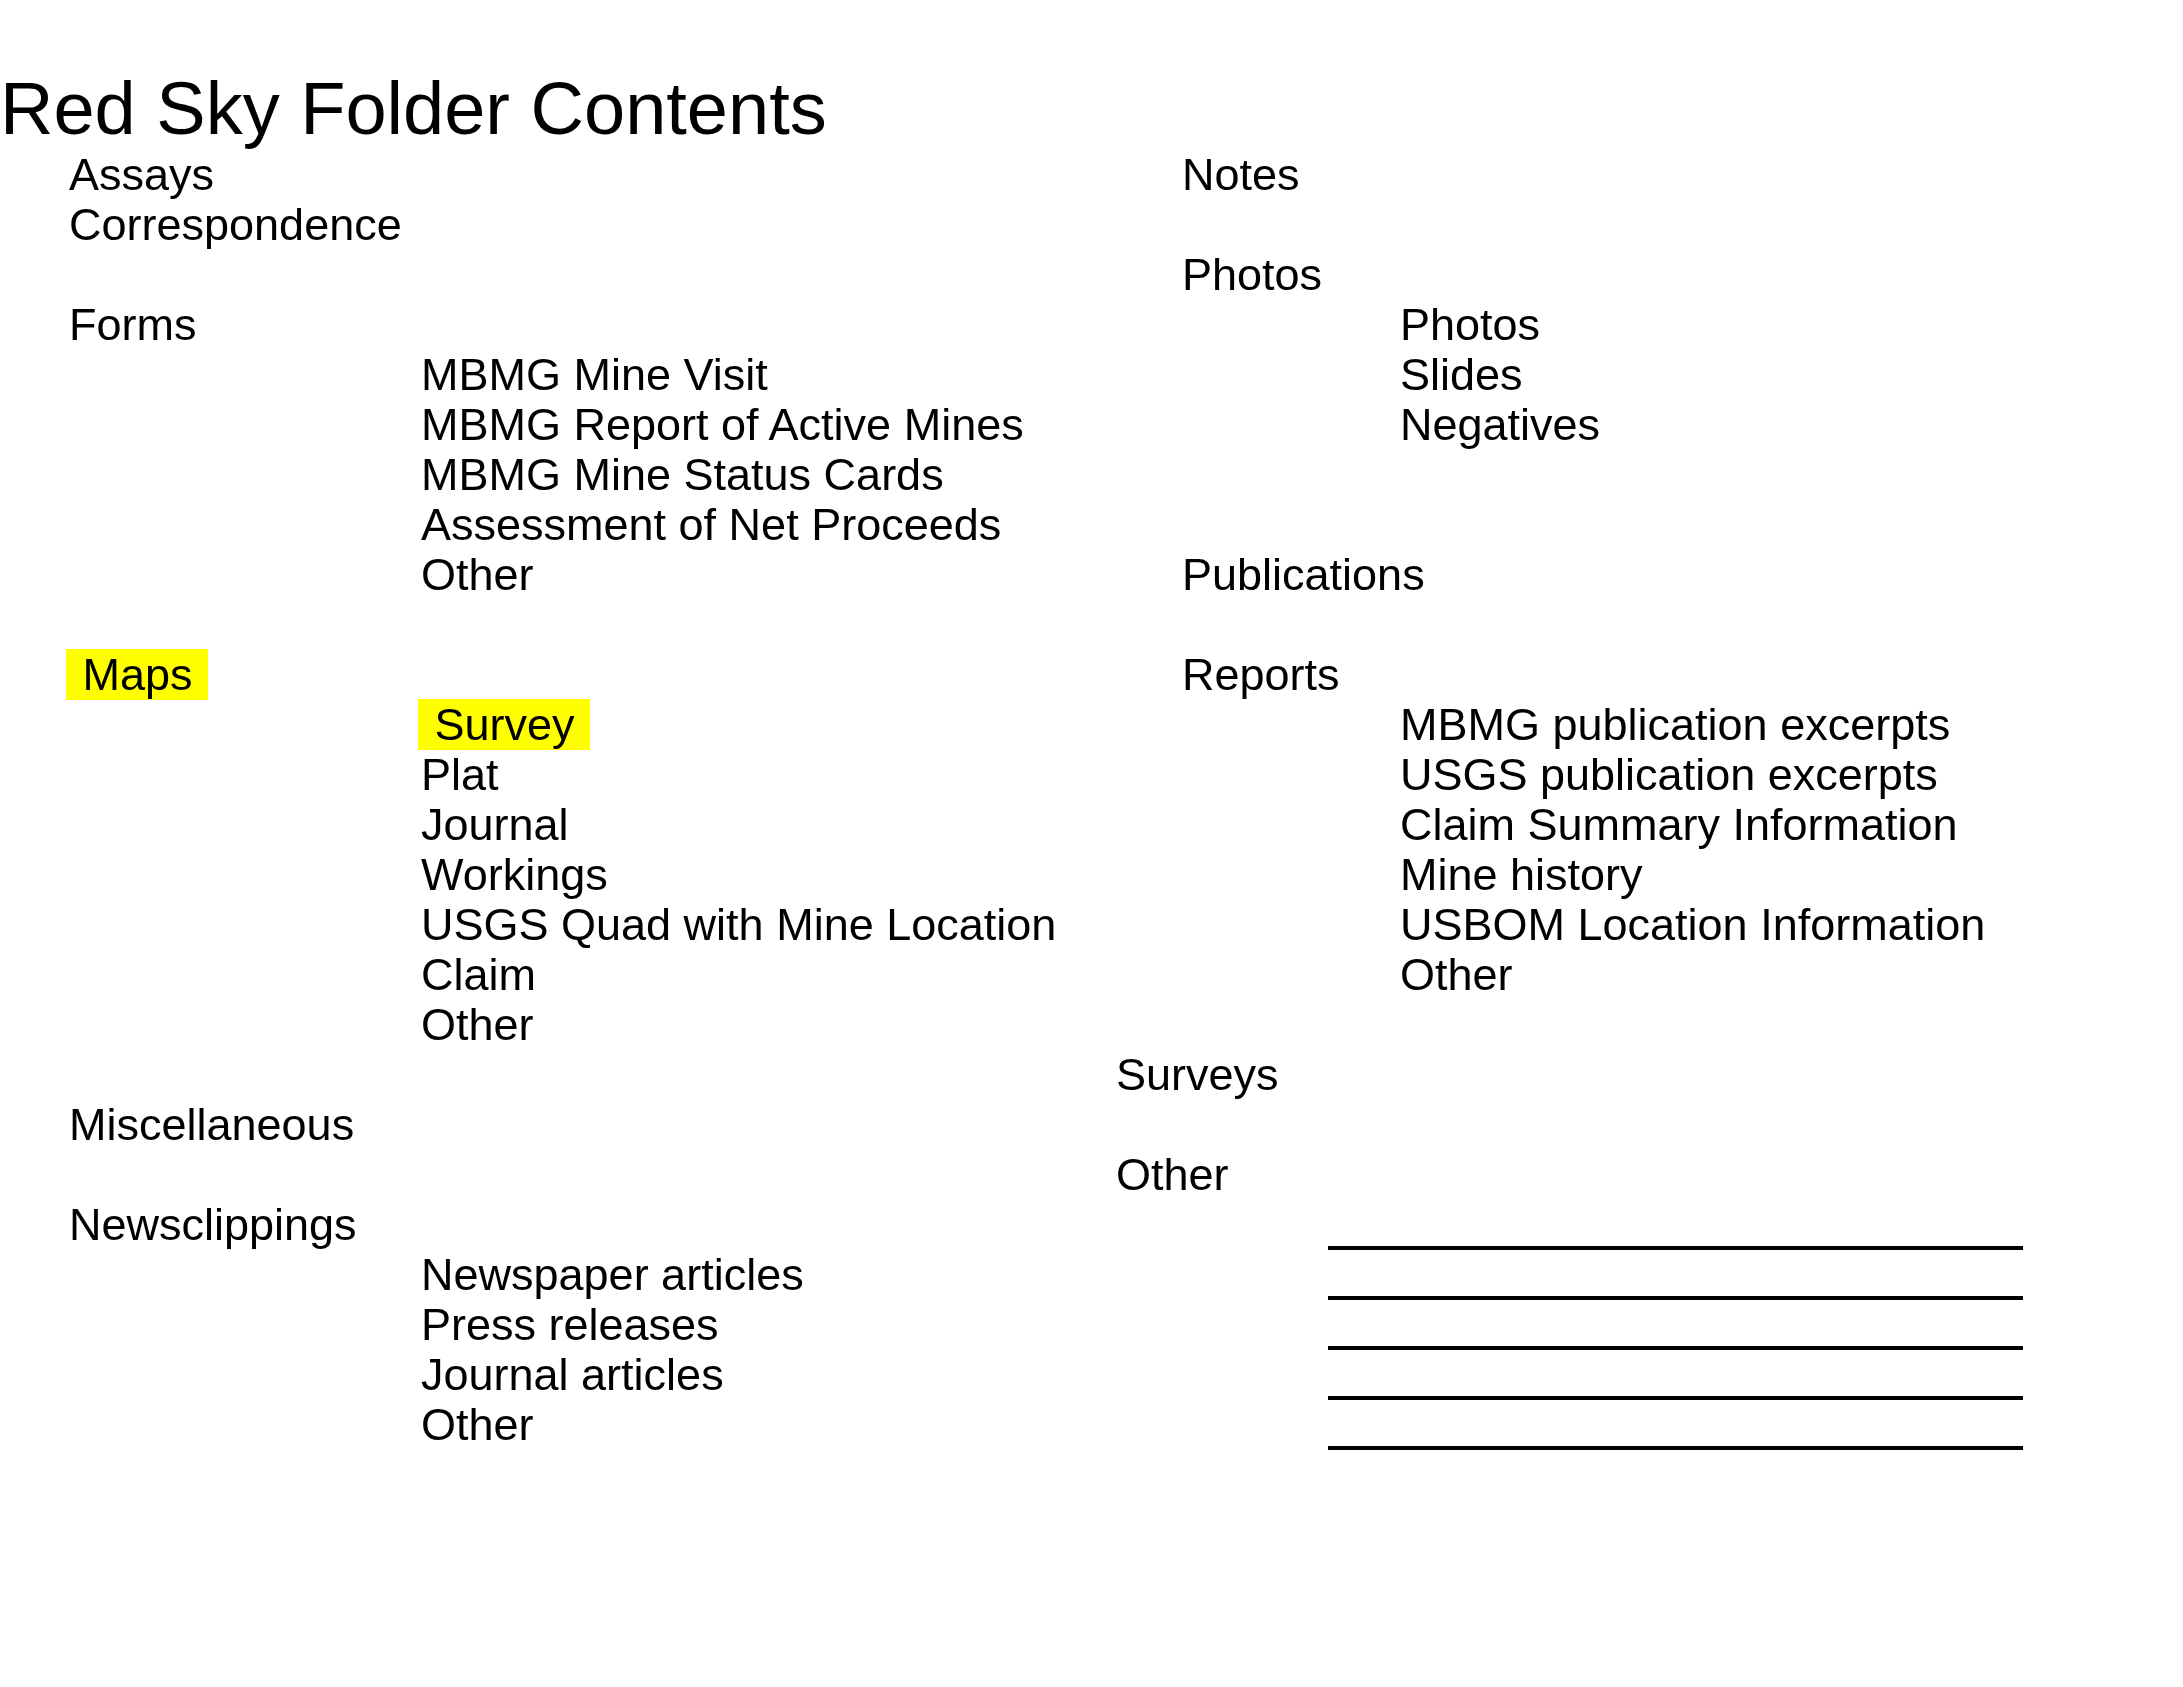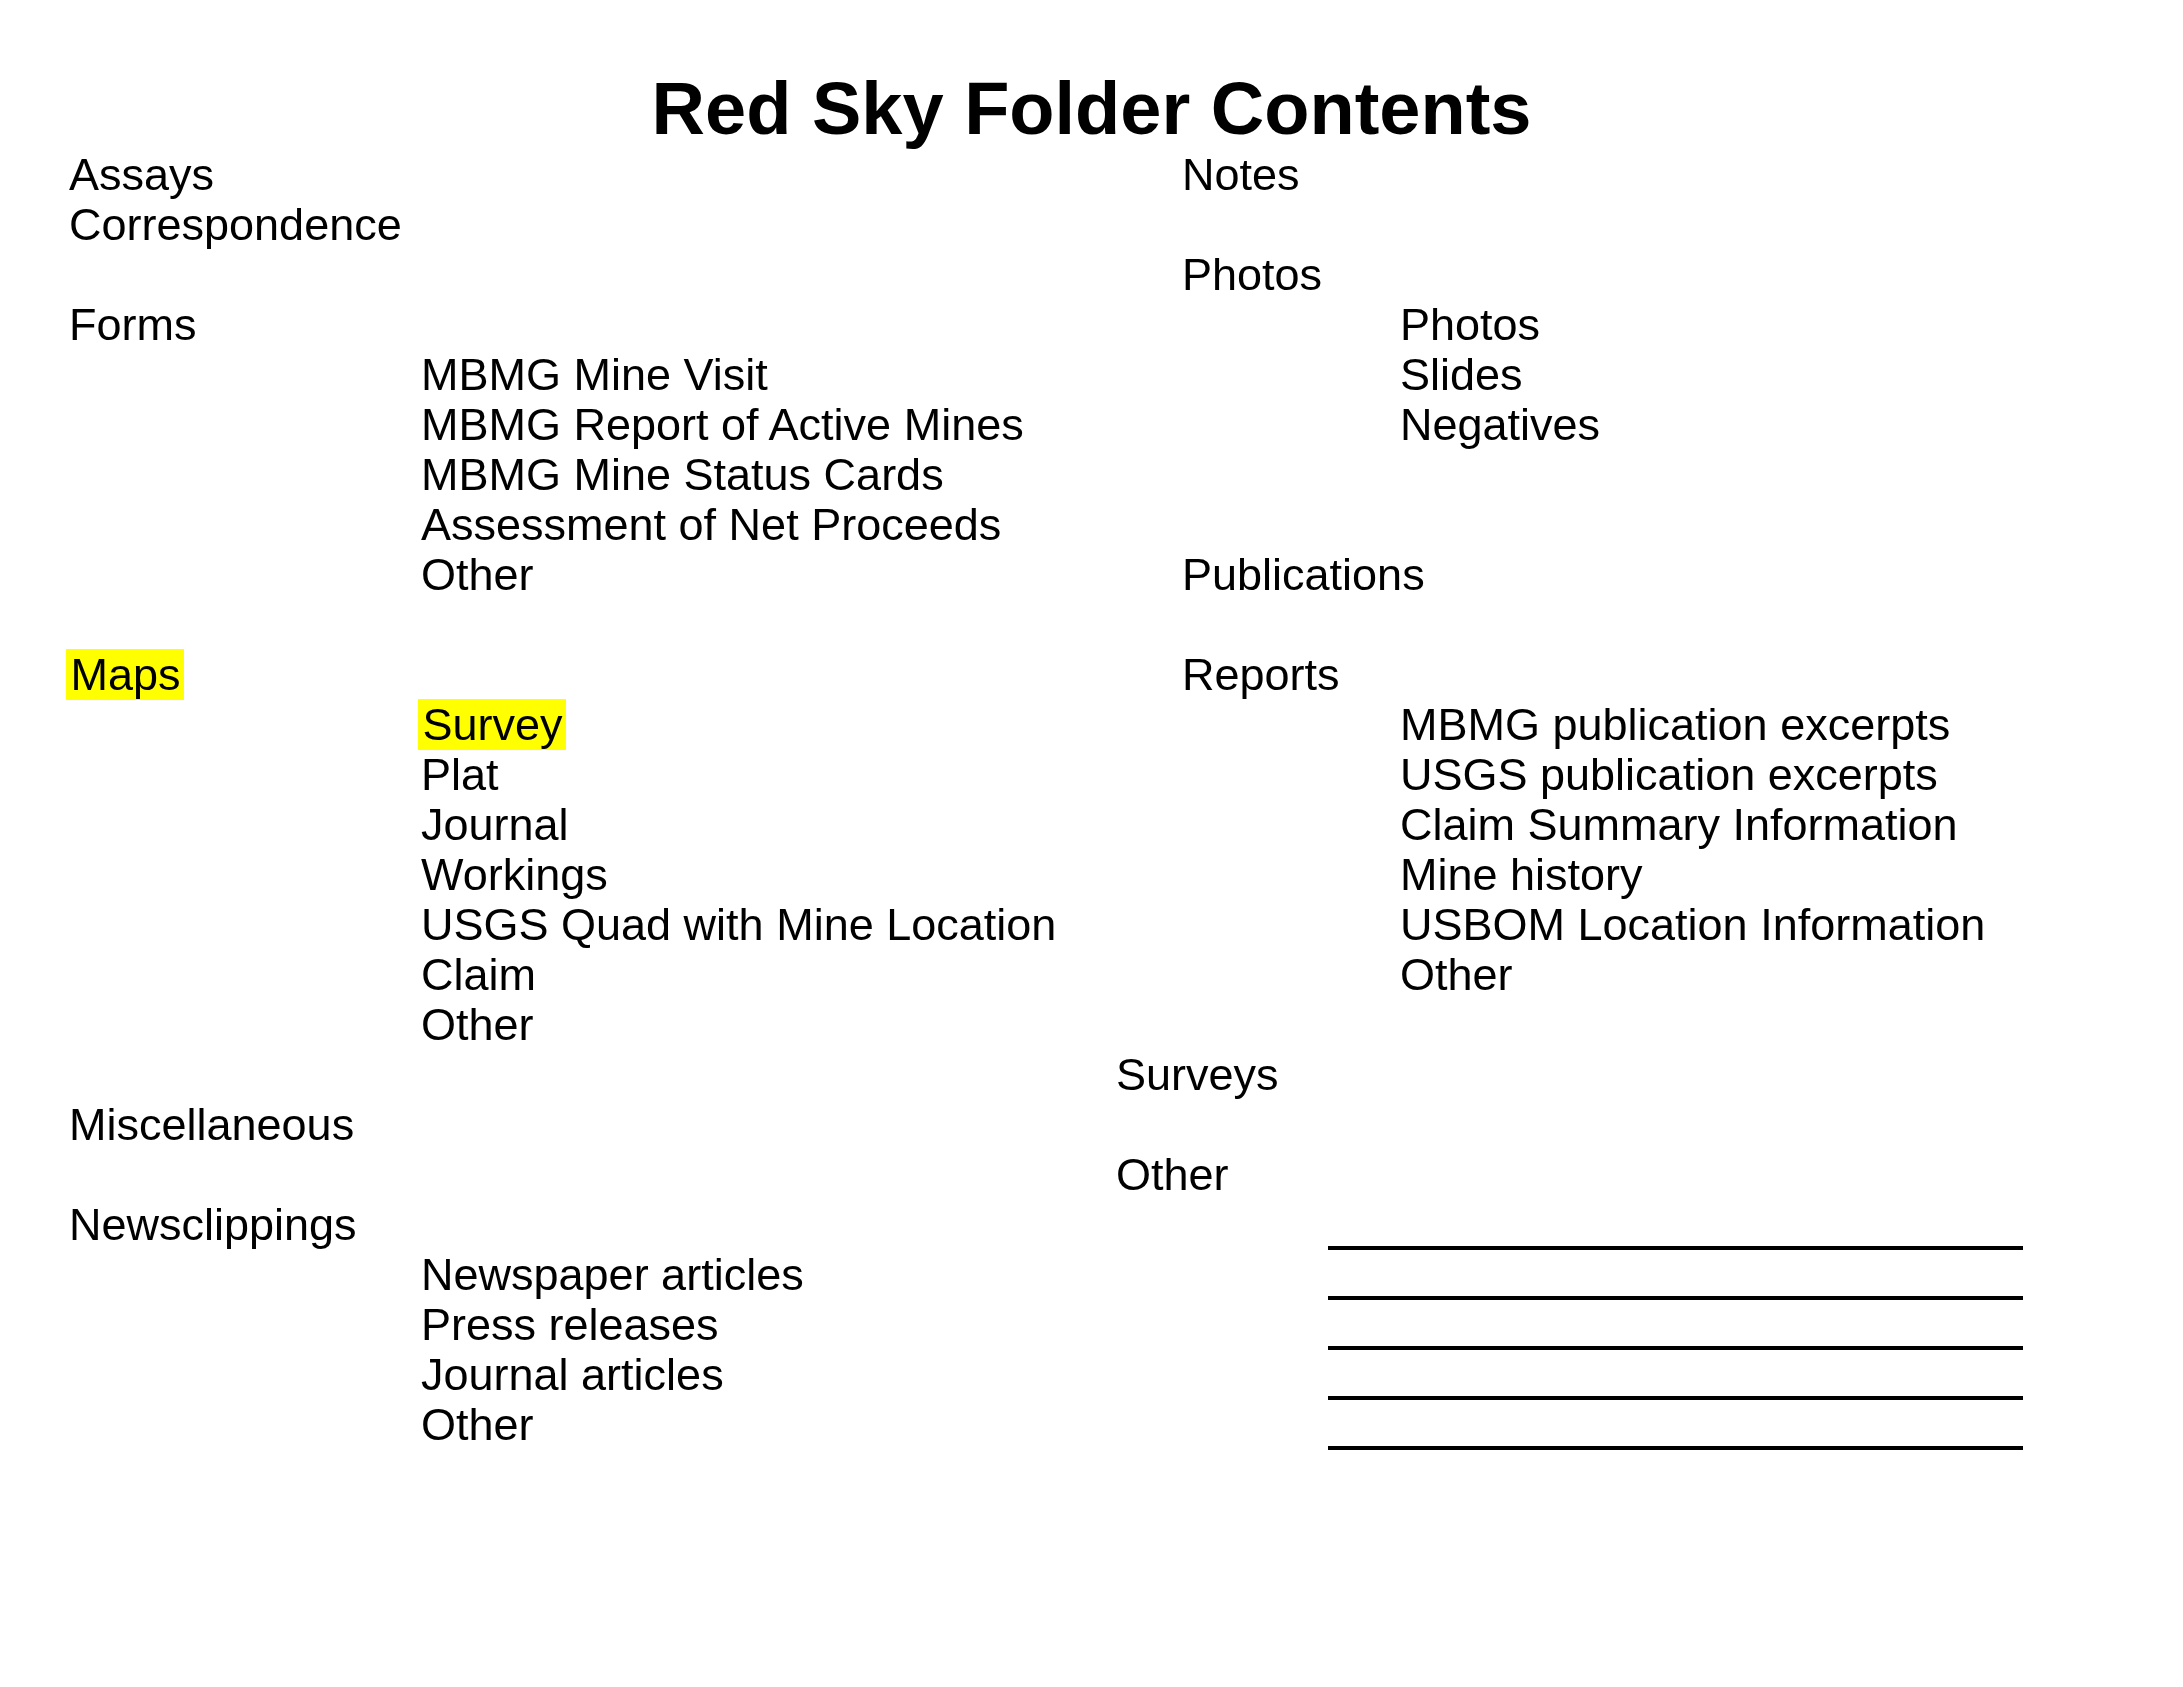--- a/index.html
+++ b/index.html
@@ -15,44 +15,43 @@
     color: #000000;
     font-family: "Liberation Sans", sans-serif;
     overflow: hidden;
   }
   .title {
     position: absolute;
     top: 69px;
     left: 0;
     right: 0;
     margin: 0;
-    text-align: center;
     font-size: 74px;
     line-height: 79px;
-    font-weight: 700;
+    font-weight: 400;
     white-space: nowrap;
   }
   .col {
     position: absolute;
     top: 150px;
   }
   .col-left  { left: 69px; }
   .col-right { left: 1116px; }
   .row {
     height: 50px;
     line-height: 50px;
     font-size: 45px;
     white-space: nowrap;
   }
   .col-left .indent   { padding-left: 352px; }
   .col-right .head    { padding-left: 66px; }
   .col-right .indent  { padding-left: 284px; }
   .hl {
     background: #ffff00;
-    padding: 0 4px;
+    padding: 0 16px;
     margin-left: -2.6px;
   }
   .rule-row { position: relative; }
   .rule {
     margin-left: 212px;
     width: 695px;
     height: 46px;
     border-bottom: 4px solid #000000;
   }
 </style>

